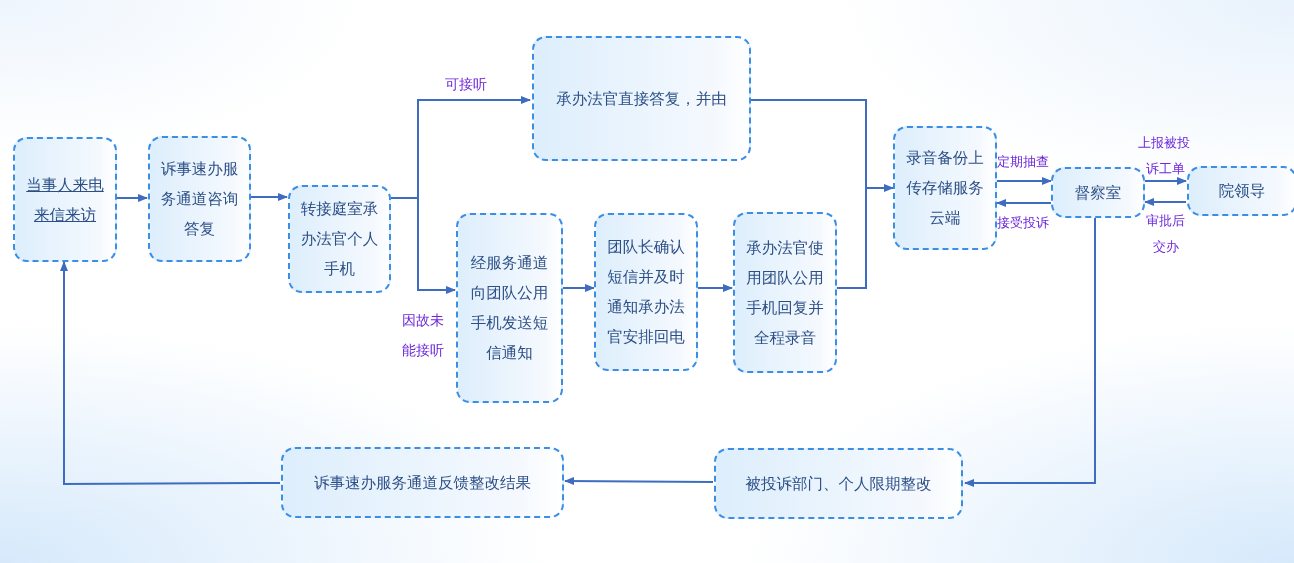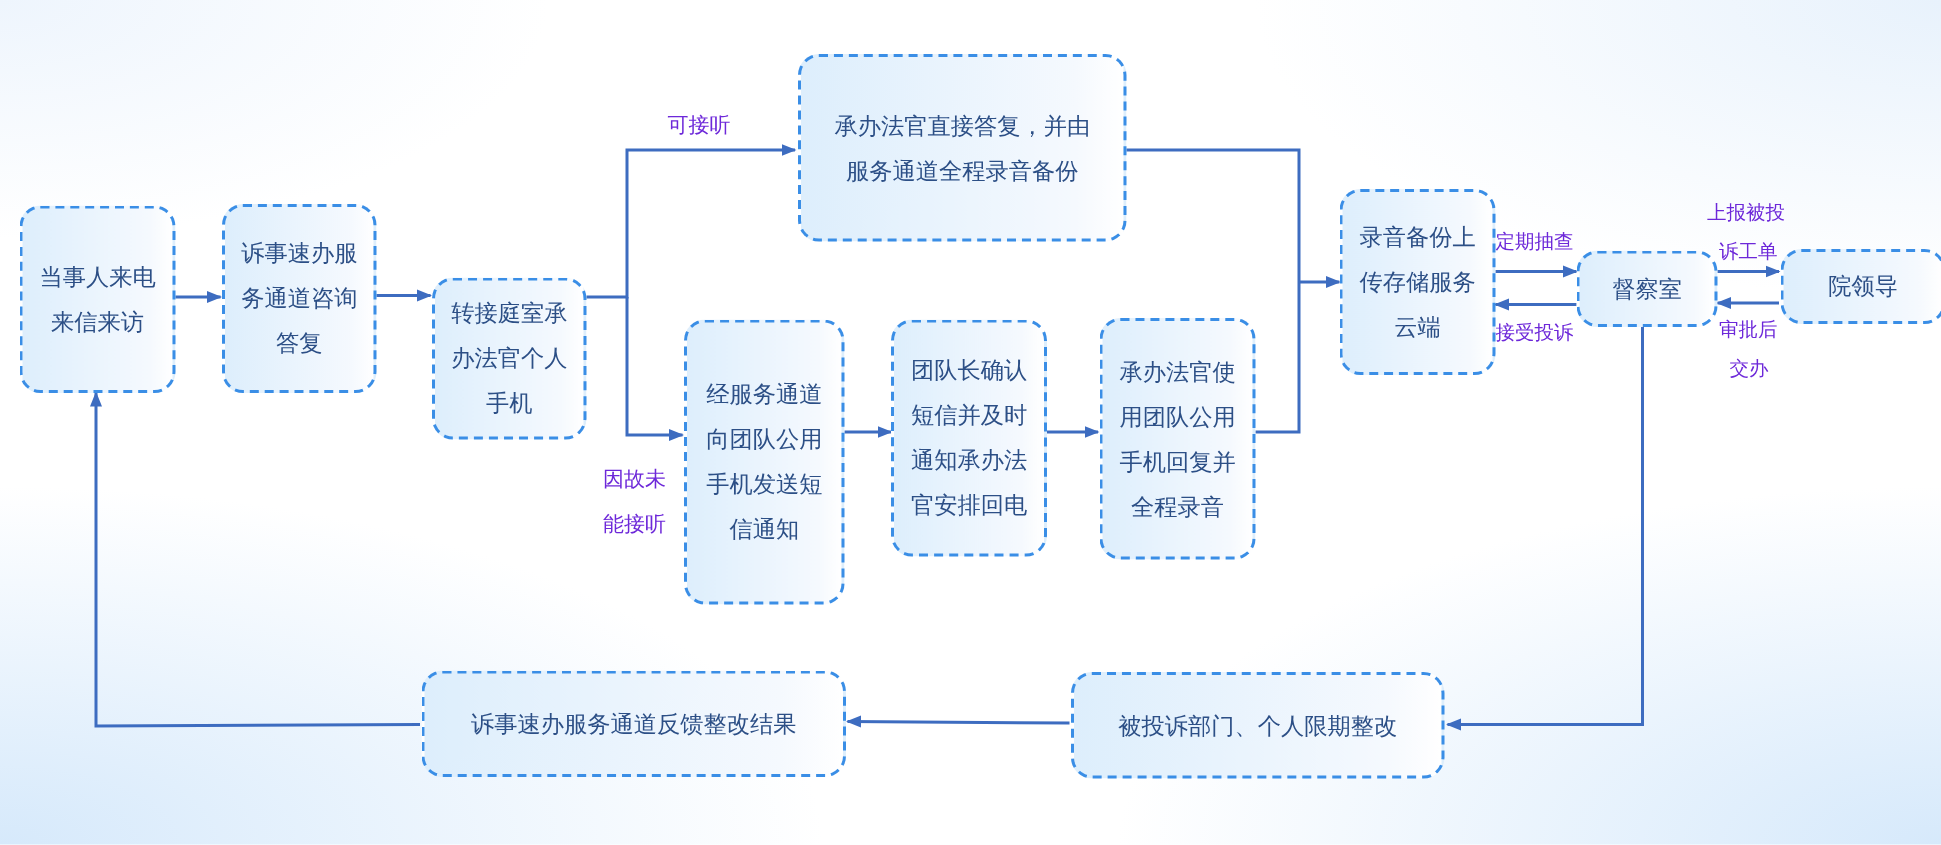--- a/index.html
+++ b/index.html
@@ -49,21 +49,21 @@
     <line x1="997" y1="181" x2="1051" y2="181" marker-end="url(#arr)"></line>
     <line x1="1051" y1="203" x2="997" y2="203" marker-end="url(#arr)"></line>
     <line x1="1145" y1="181" x2="1186" y2="181" marker-end="url(#arr)"></line>
     <line x1="1186" y1="202" x2="1145" y2="202" marker-end="url(#arr)"></line>
     <polyline points="1095,218 1095,483 965,483" marker-end="url(#arr)"></polyline>
     <line x1="713" y1="482" x2="565" y2="481" marker-end="url(#arr)"></line>
     <polyline points="280,483 64,484 64,262" marker-end="url(#arr)"></polyline>
   </g>
 </svg>
 
-<div class="node" style="left:13px;top:137px;width:104px;height:125px;">
+<div class="node" style="left:13px;top:137px;width:104px;height:125px;text-decoration:underline;">
   <div>
       <span>当事人来电</span>
       <span>来信来访</span>
     </div>
 </div>
 
 <div class="node" style="left:148px;top:136px;width:103px;height:126px;">
   <div>
       <span>诉事速办服</span>
       <span>务通道咨询</span>
@@ -75,21 +75,20 @@
   <div>
       <span>转接庭室承</span>
       <span>办法官个人</span>
       <span>手机</span>
     </div>
 </div>
 
 <div class="node" style="left:532px;top:36px;width:219px;height:125px;">
   <div>
       <span>承办法官直接答复，并由</span>
-      <span>服务通道全程录音备份</span>
     </div>
 </div>
 
 <div class="node" style="left:456px;top:213px;width:107px;height:190px;">
   <div>
       <span>经服务通道</span>
       <span>向团队公用</span>
       <span>手机发送短</span>
       <span>信通知</span>
     </div>

